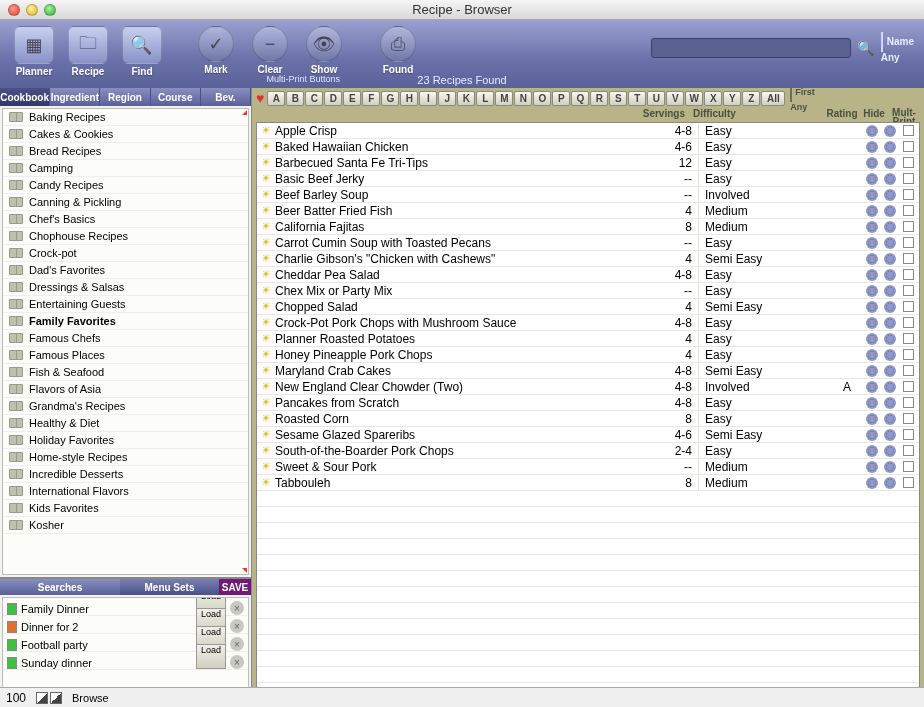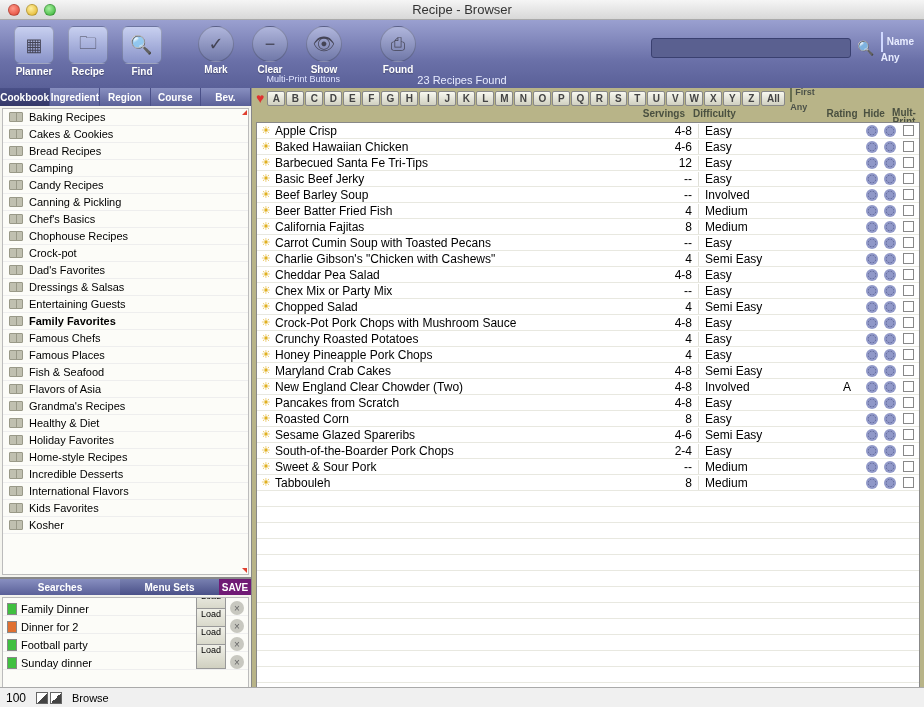--- a/index.html
+++ b/index.html
@@ -543,21 +543,21 @@
           </div>
           <div class="gearcol">
             <div class="gear"></div>
           </div>
           <div class="cbcol">
             <div class="cb"></div>
           </div>
         </div>
         <div class="row">
           <div class="star">☀</div>
-          <div class="rname">Crunchy Roasted Potatoes</div>
+          <div class="rname">Planner Roasted Potatoes</div>
           <div class="rserv">4</div>
           <div class="rdiff">Easy</div>
           <div class="rrating"></div>
           <div class="gearcol">
             <div class="gear"></div>
           </div>
           <div class="gearcol">
             <div class="gear"></div>
           </div>
           <div class="cbcol">

